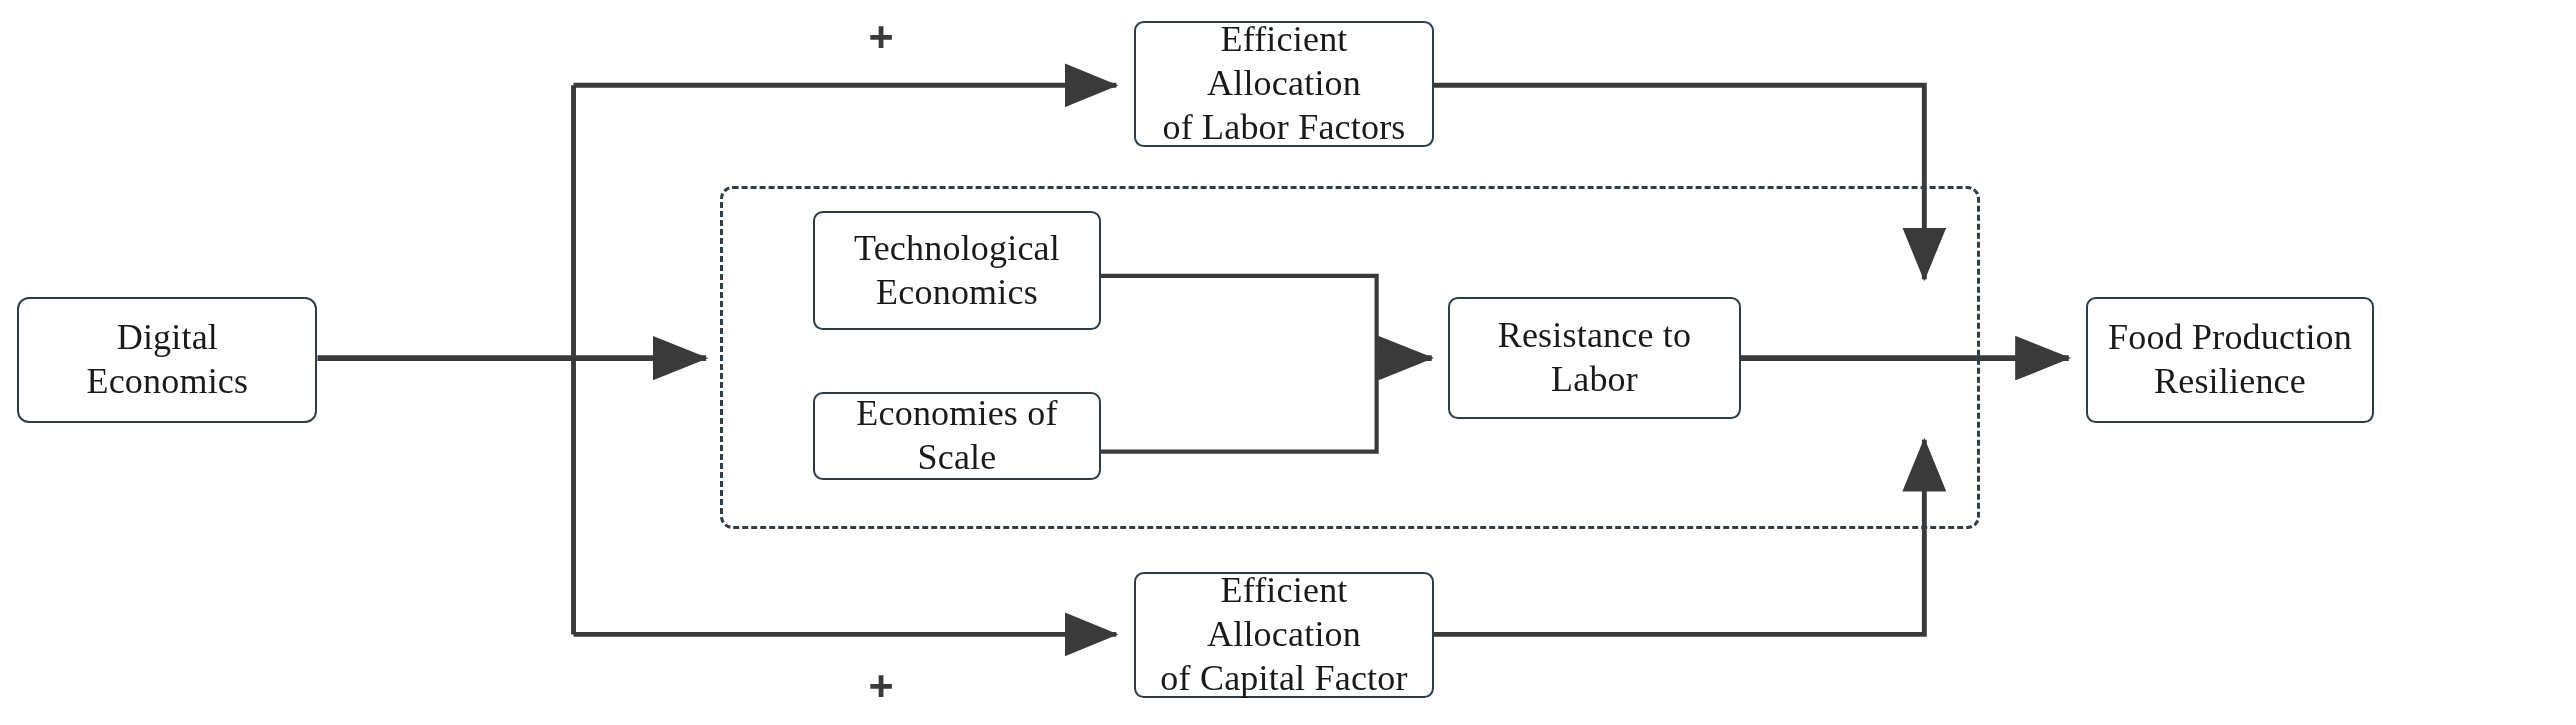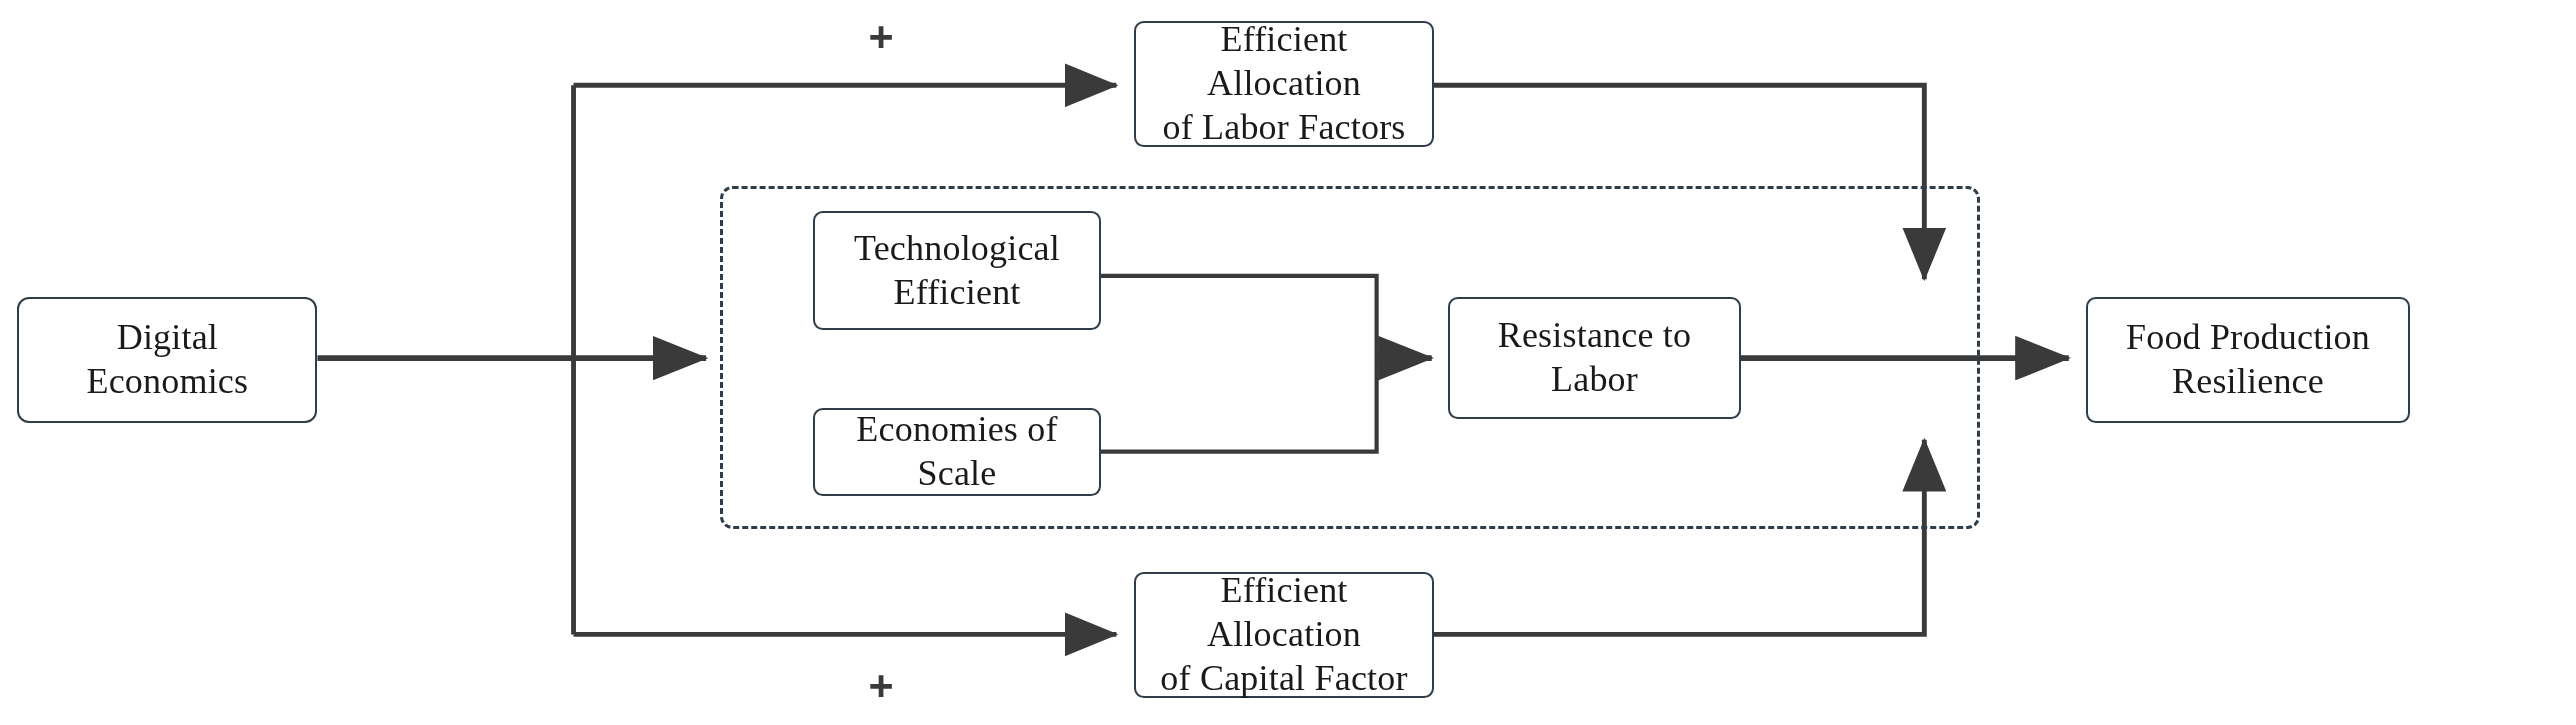--- a/index.html
+++ b/index.html
@@ -114,37 +114,37 @@
 Economics</span>
   </div>
 
   <div class="node-box" style="left:1134px; top:21px; width:300px; height:126px;">
     <span class="node-label">Efficient Allocation
 of Labor Factors</span>
   </div>
 
   <div class="node-box" style="left:813px; top:211px; width:288px; height:119px;">
     <span class="node-label">Technological
-Efficient</span>
+Economics</span>
   </div>
 
-  <div class="node-box" style="left:813px; top:392px; width:288px; height:88px;margin-top:16px;">
+  <div class="node-box" style="left:813px; top:392px; width:288px; height:88px;">
     <span class="node-label">Economies of Scale</span>
   </div>
 
   <div class="node-box" style="left:1448px; top:297px; width:293px; height:122px;">
     <span class="node-label">Resistance to Labor</span>
   </div>
 
   <div class="node-box" style="left:1134px; top:572px; width:300px; height:126px;">
     <span class="node-label">Efficient Allocation
 of Capital Factor</span>
   </div>
 
-  <div class="node-box" style="left:2086px; top:297px; width:324px; height:126px;">
+  <div class="node-box" style="left:2086px; top:297px; width:288px; height:126px;">
     <span class="node-label">Food Production
 Resilience</span>
   </div>
 
   <div class="plus-sign" style="left:860px; top:15.3px; width:42px;">+</div>
 
   <div class="plus-sign" style="left:860px; top:664px; width:42px;">+</div>
 
 </div>
 

